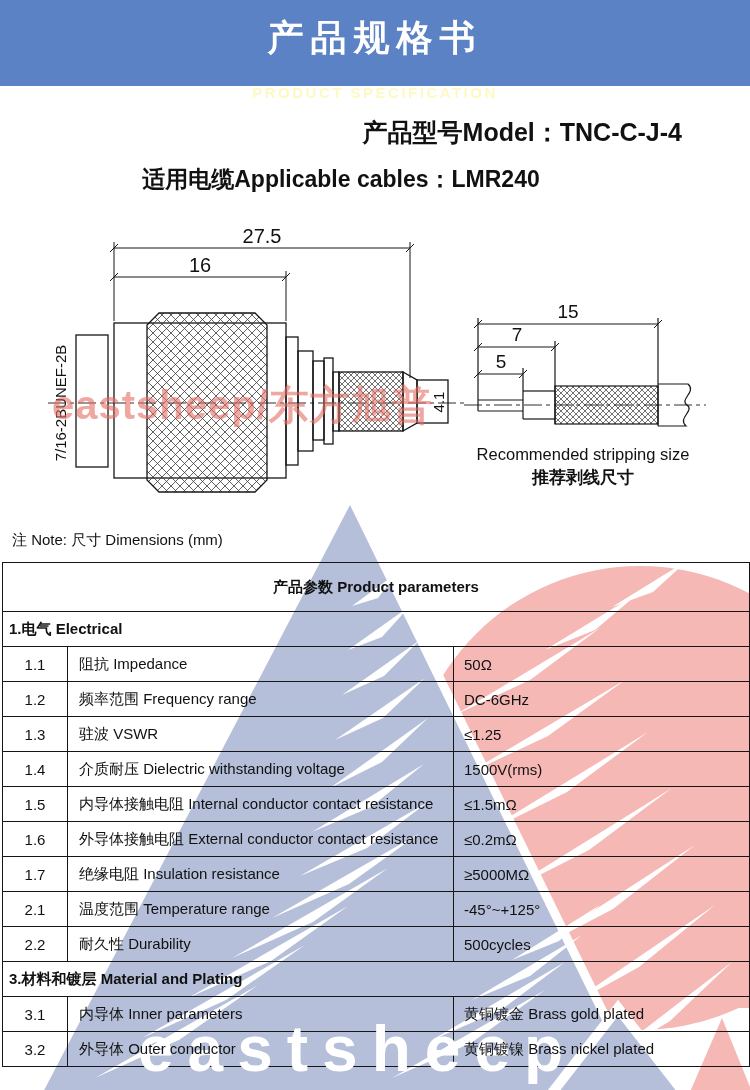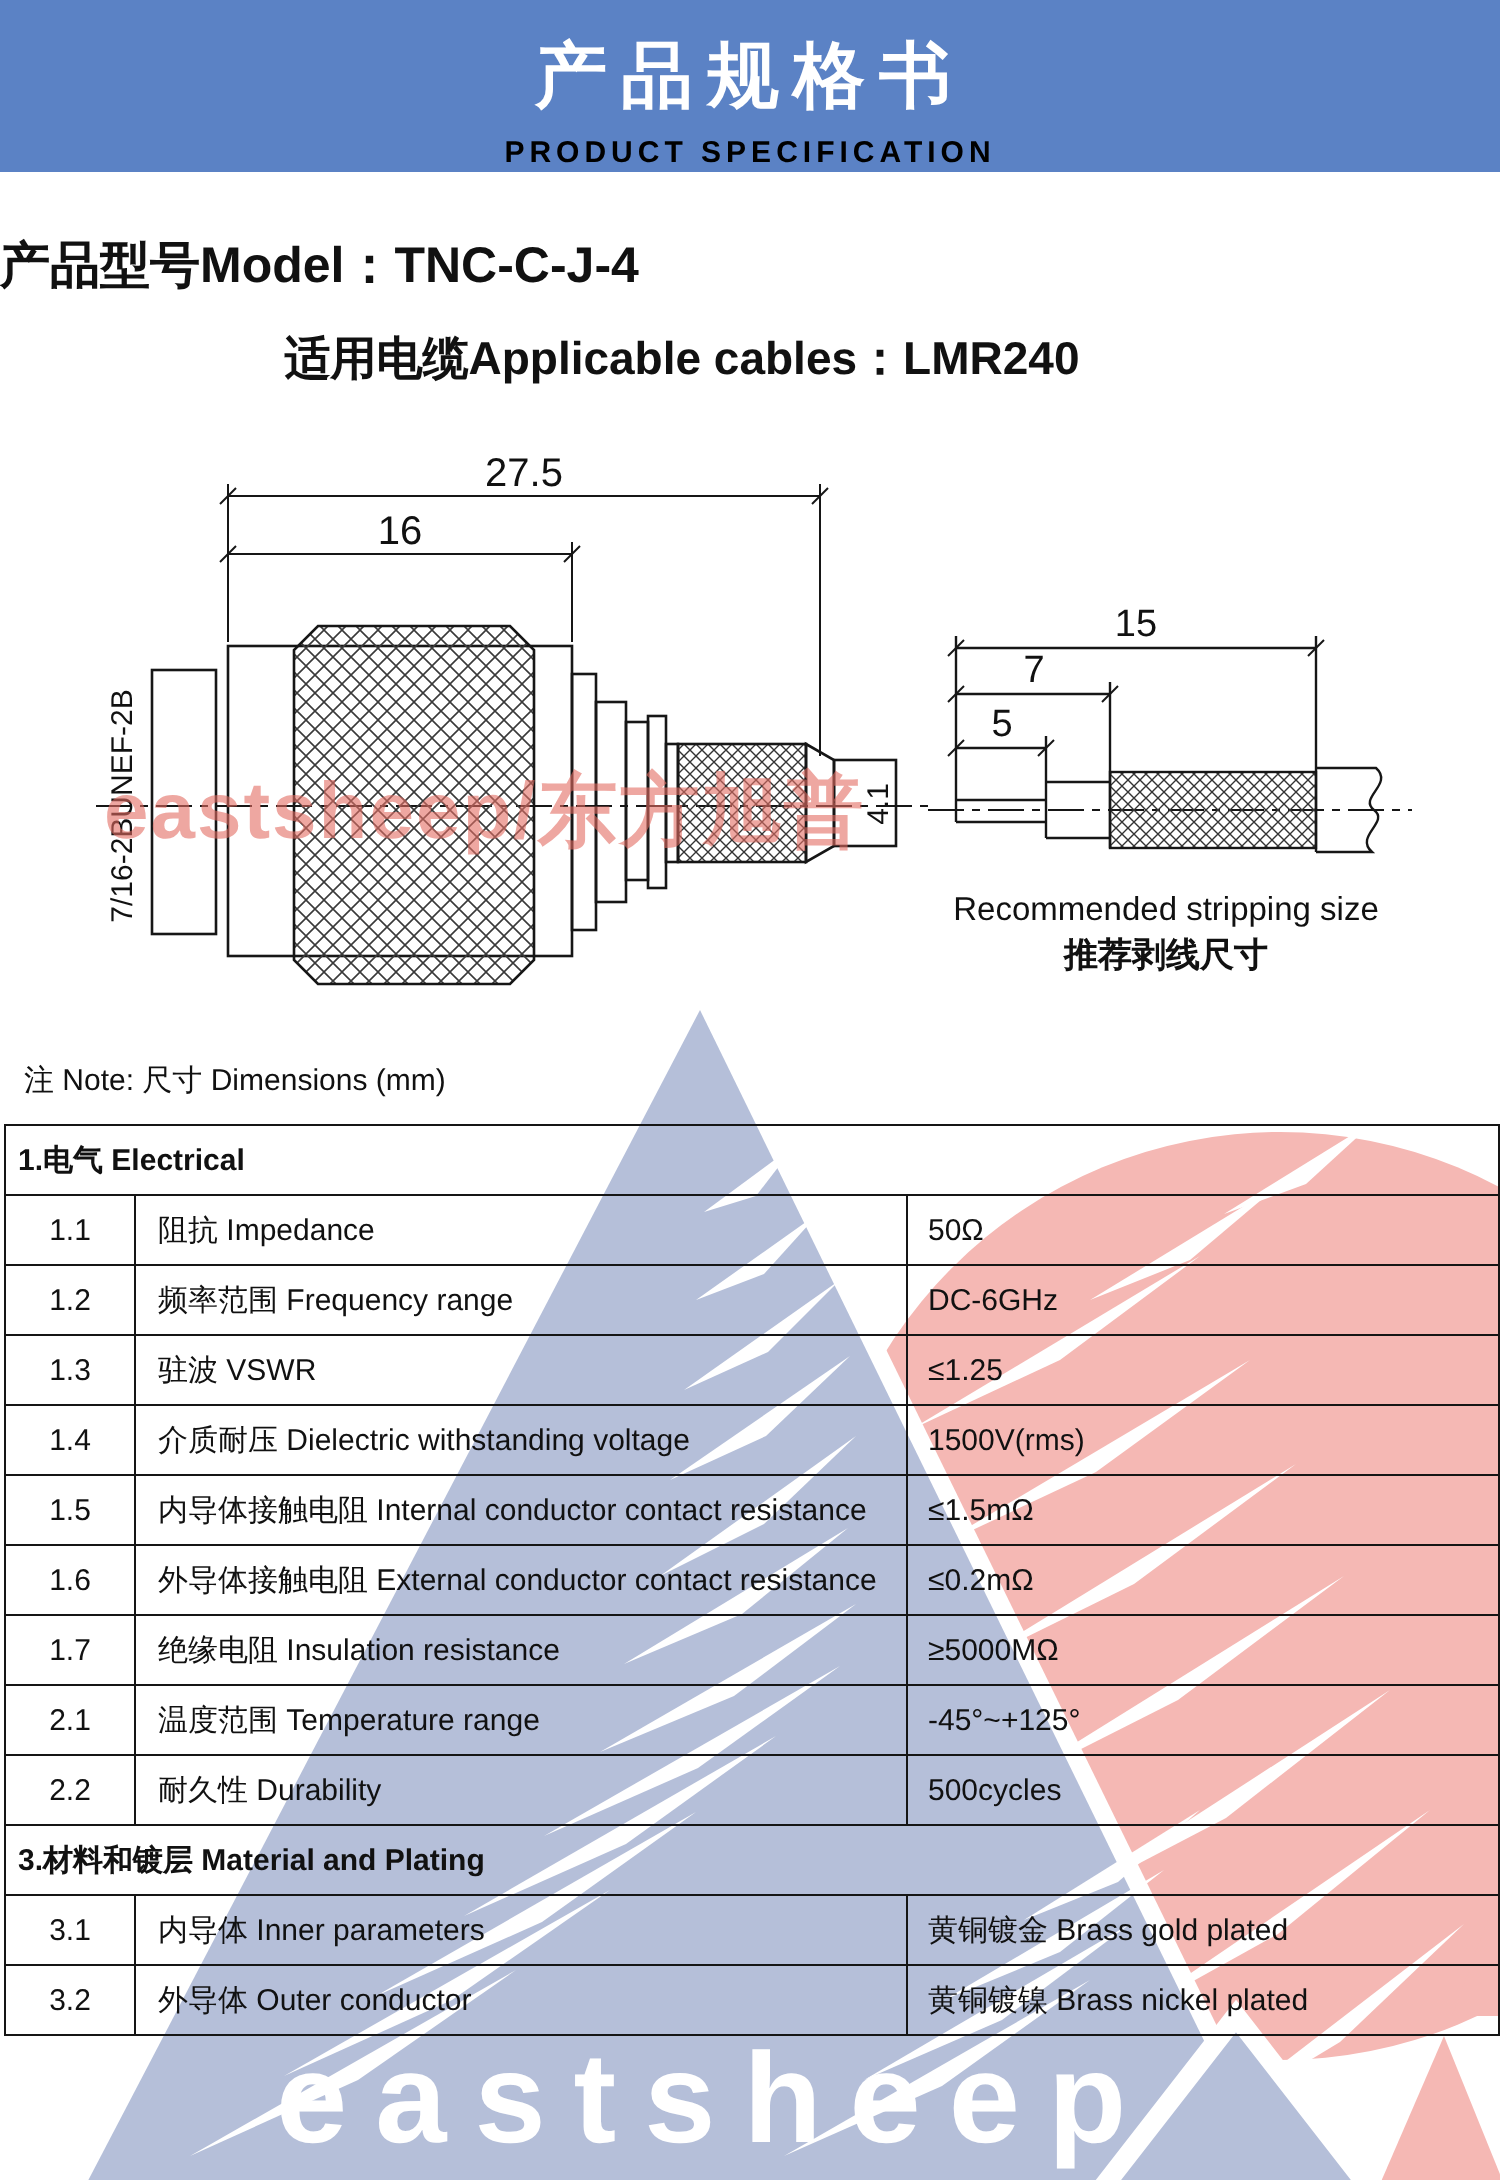--- a/index.html
+++ b/index.html
@@ -3,24 +3,24 @@
 <meta charset="utf-8">
 <style>
   html,body{margin:0;padding:0;background:#fff;}
   #page{position:relative;width:750px;height:1090px;overflow:hidden;background:#fff;
         font-family:"Liberation Sans","DejaVu Sans",sans-serif;color:#111;}
   #page > div, #page > svg, #page > table{position:absolute;}
 
   
   .banner{left:0;top:0;width:750px;height:86px;text-align:center;}
   .banner-title{margin:0;padding-top:14px;font-size:36px;font-weight:bold;color:#fff;letter-spacing:7px;}
-  .banner-sub{margin-top:5px;font-size:15px;color:#000000;letter-spacing:2.5px;font-weight:bold;}
-
-  
-  .h-model{left:0;top:116px;width:682px;text-align:left;font-size:25px;font-weight:bold;}
+  .banner-sub{margin-top:21px;font-size:15px;color:#fef9c3;letter-spacing:2.5px;font-weight:bold;}
+
+  
+  .h-model{left:0;top:116px;width:682px;text-align:right;font-size:25px;font-weight:bold;}
   .h-cables{left:0;top:164px;width:682px;text-align:center;font-size:23px;font-weight:bold;}
 
   .note-line{left:12px;top:531px;font-size:15px;}
 
   
   .wm-diagonal{left:52px;top:378px;font-size:40px;font-weight:bold;color:rgba(226,108,98,0.60);
                letter-spacing:1px;white-space:nowrap;pointer-events:none;}
   .wm-bottom{left:138px;top:1012px;font-size:64px;font-weight:bold;color:#ffffff;
              letter-spacing:14px;white-space:nowrap;pointer-events:none;}
   svg.layer{left:0;top:0;width:750px;height:1090px;pointer-events:none;}
@@ -170,20 +170,23 @@
 
   <div class="note-line">注 Note: 尺寸 Dimensions (mm)</div>
 
   <table class="params">
     <colgroup>
         <col style="width:65px">
         <col style="width:386px">
         <col style="width:296px">
       </colgroup>
     <tbody>
+        <tr>
+          <td class="t-title" colspan="3"><span>产品参数 Product parameters</span></td>
+        </tr>
     <tr>
           <td class="t-sec" colspan="3"><span>1.电气 Electrical</span></td>
         </tr>
     <tr>
           <td class="t-no"><span>1.1</span></td>
           <td class="t-param"><span>阻抗 Impedance</span></td>
           <td class="t-val"><span>50Ω</span></td>
         </tr>
     <tr>
           <td class="t-no"><span>1.2</span></td>

